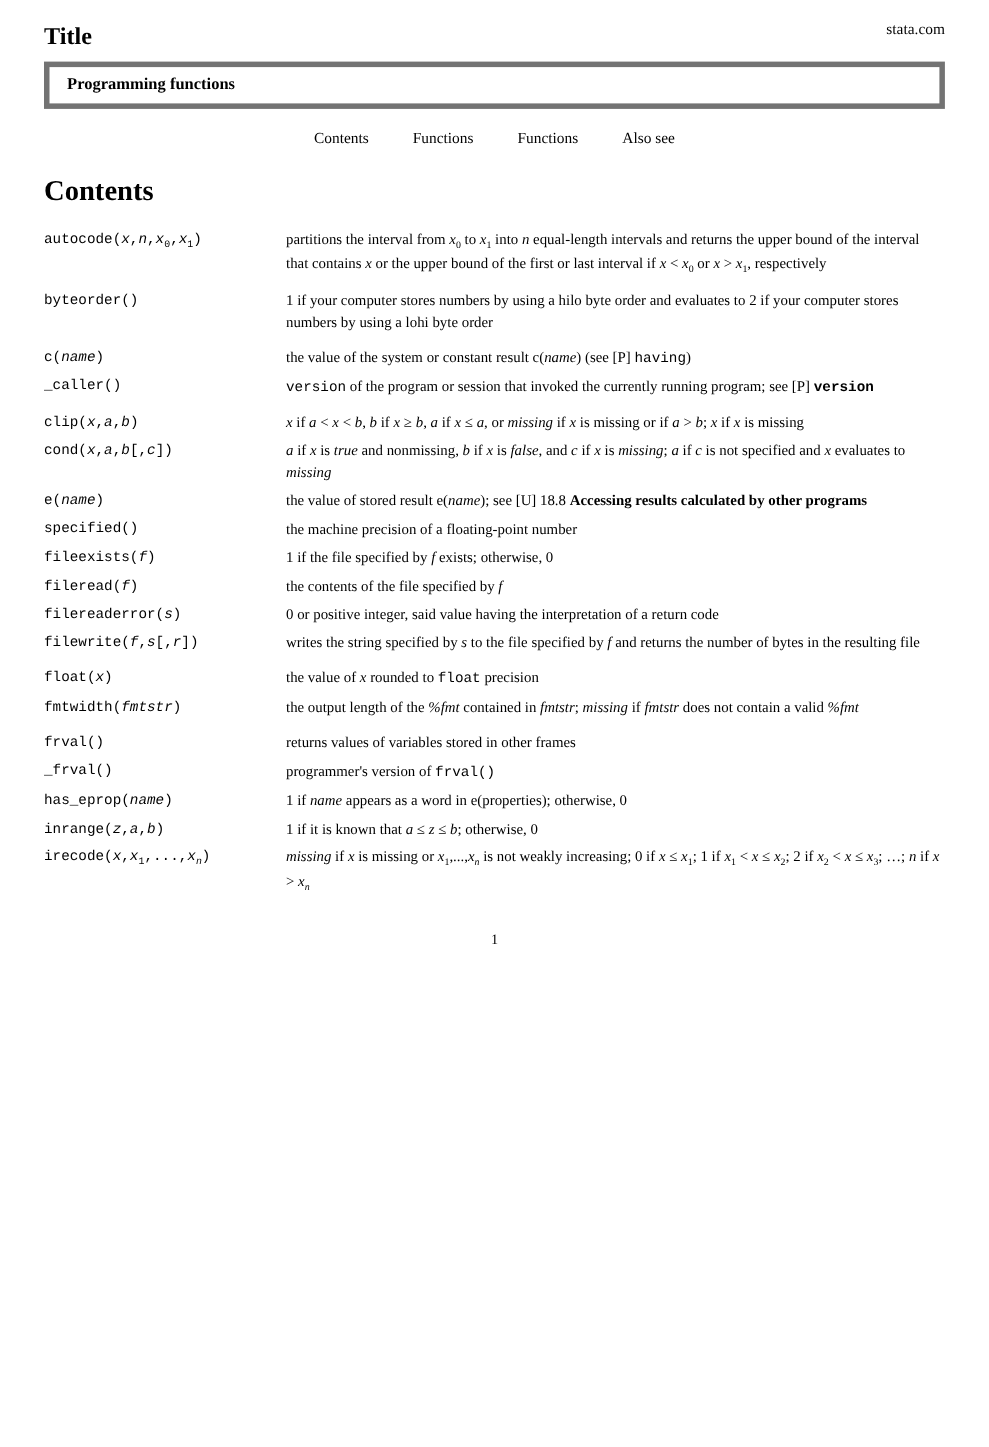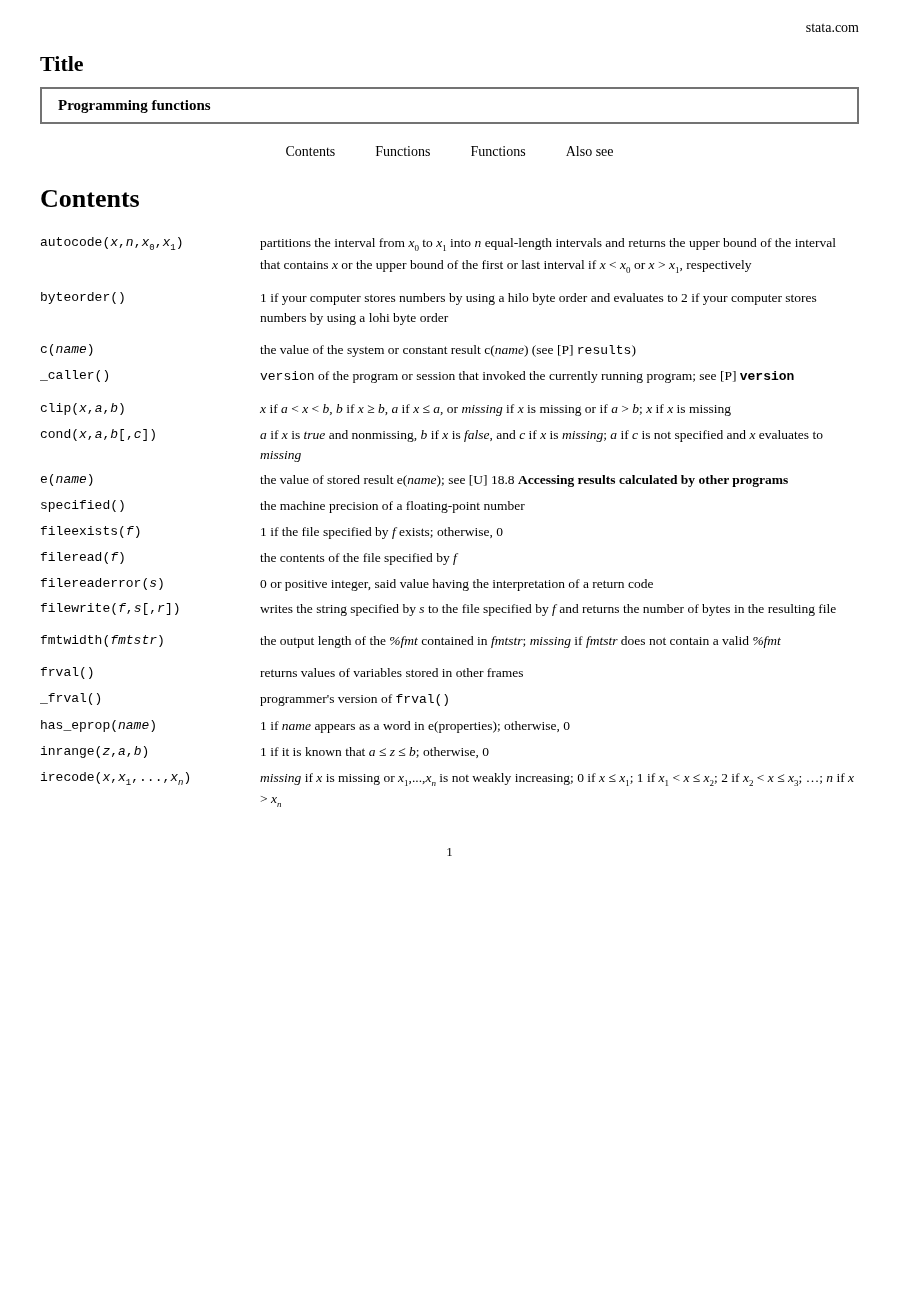--- a/index.html
+++ b/index.html
@@ -14,28 +14,27 @@
     }
     .header {
       display: flex;
       justify-content: space-between;
       align-items: flex-start;
       margin-bottom: 10px;
     }
     .header-title {
       font-size: 22px;
       font-weight: bold;
-      margin-top: 31px;
     }
     .header-site {
       font-size: 14px;
       font-family: "Times New Roman", serif;
     }
     .section-box {
-      border: 2px solid #737373;
+      border: 5px solid #737373;
       padding: 8px 16px;
       margin-bottom: 20px;
       display: inline-block;
       width: 100%;
     }
     .section-box-title {
       font-size: 15px;
       font-weight: bold;
     }
     .nav-tabs {
@@ -137,21 +136,21 @@
         1 if your computer stores numbers by using a hilo byte order and evaluates to 2 if your computer stores numbers by using a lohi byte order
       </td>
     </tr>
     <tr class="row-spacer">
         <td colspan="2"></td>
       </tr>
 
     <tr>
       <td class="func-col">c(<span class="italic">name</span>)</td>
       <td class="desc-col">
-        the value of the system or constant result c(<span class="italic">name</span>) (see [P] <span class="mono">results</span>)
+        the value of the system or constant result c(<span class="italic">name</span>) (see [P] <span class="mono">having</span>)
       </td>
     </tr>
 
     <tr>
       <td class="func-col">_caller()</td>
       <td class="desc-col">
         <span class="mono">version</span> of the program or session that invoked the currently running program; see [P] <span class="mono bold">version</span>
       </td>
     </tr>
     <tr class="row-spacer">
@@ -213,20 +212,26 @@
     <tr>
       <td class="func-col">filewrite(<span class="italic">f</span>,<span class="italic">s</span>[,<span class="italic">r</span>])</td>
       <td class="desc-col">
         writes the string specified by <span class="italic">s</span> to the file specified by <span class="italic">f</span> and returns the number of bytes in the resulting file
       </td>
     </tr>
     <tr class="row-spacer">
         <td colspan="2"></td>
       </tr>
 
+    <tr>
+      <td class="func-col">float(<span class="italic">x</span>)</td>
+      <td class="desc-col">
+        the value of <span class="italic">x</span> rounded to <span class="mono">float</span> precision
+      </td>
+    </tr>
 
     <tr>
       <td class="func-col">fmtwidth(<span class="italic">fmtstr</span>)</td>
       <td class="desc-col">
         the output length of the <span class="italic">%fmt</span> contained in <span class="italic">fmtstr</span>; <span class="italic">missing</span> if <span class="italic">fmtstr</span> does not contain a valid <span class="italic">%fmt</span>
       </td>
     </tr>
     <tr class="row-spacer">
         <td colspan="2"></td>
       </tr>

